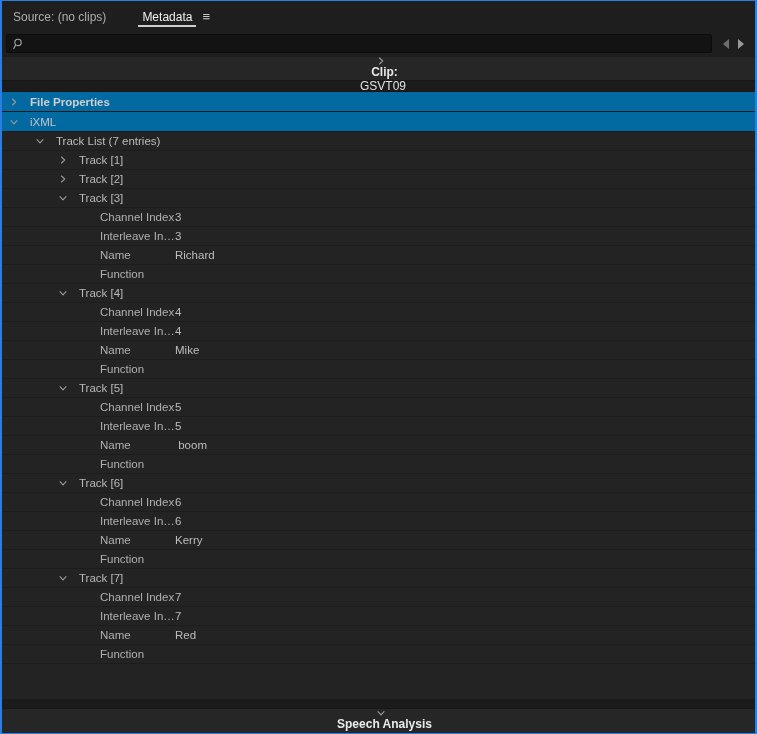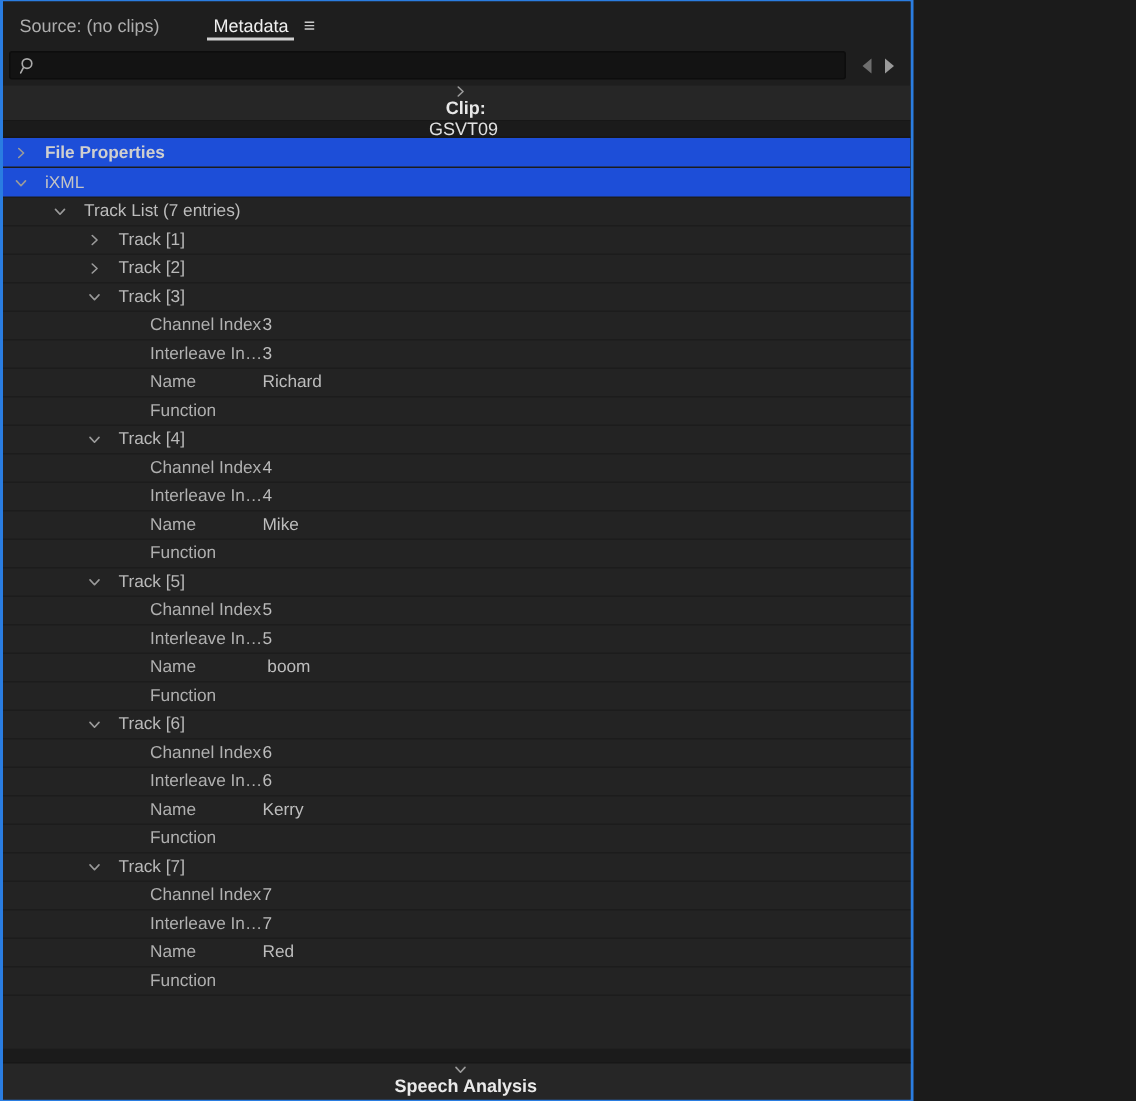--- a/index.html
+++ b/index.html
@@ -12,21 +12,21 @@
     height: 734px;
     overflow: hidden;
     font-family: "Liberation Sans", sans-serif;
     -webkit-font-smoothing: antialiased;
   }
 
   
   .panel {
     position: absolute;
     left: 0; top: 0;
-    width: 609px;
+    width: 757px;
     height: 734px;
     box-sizing: border-box;
     border-left: 2px solid #2a7de1;
     border-right: 2px solid #2a7de1;
     border-top: 1px solid #2a7de1;
     border-bottom: 1px solid #2a7de1;
     background: #232323;
     display: flex;
     flex-direction: column;
   }
@@ -147,21 +147,21 @@
   }
   .row.section {
     height: 24px;
     background: #262626;
     color: #e8e8e8;
     font-weight: bold;
     font-size: 12px;
     border-bottom: 1px solid #171717;
   }
   .row.subsection {
-    background: #1d4ed8;
+    background: #0369a1;
     color: #cfcfcf;
     font-weight: bold;
     height: 20px;
   }
 
   .gap {
     height: 10px;
     background: #1b1b1b;
     border-bottom: 1px solid #171717;
   }

